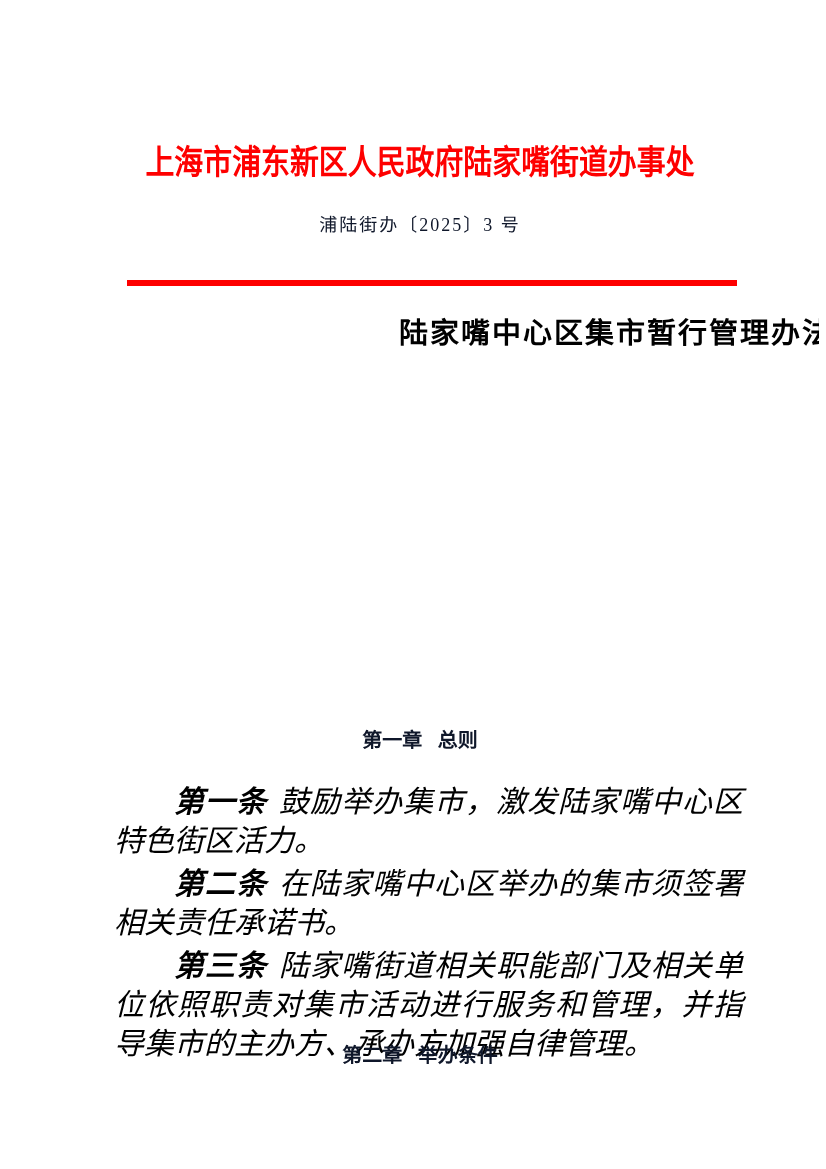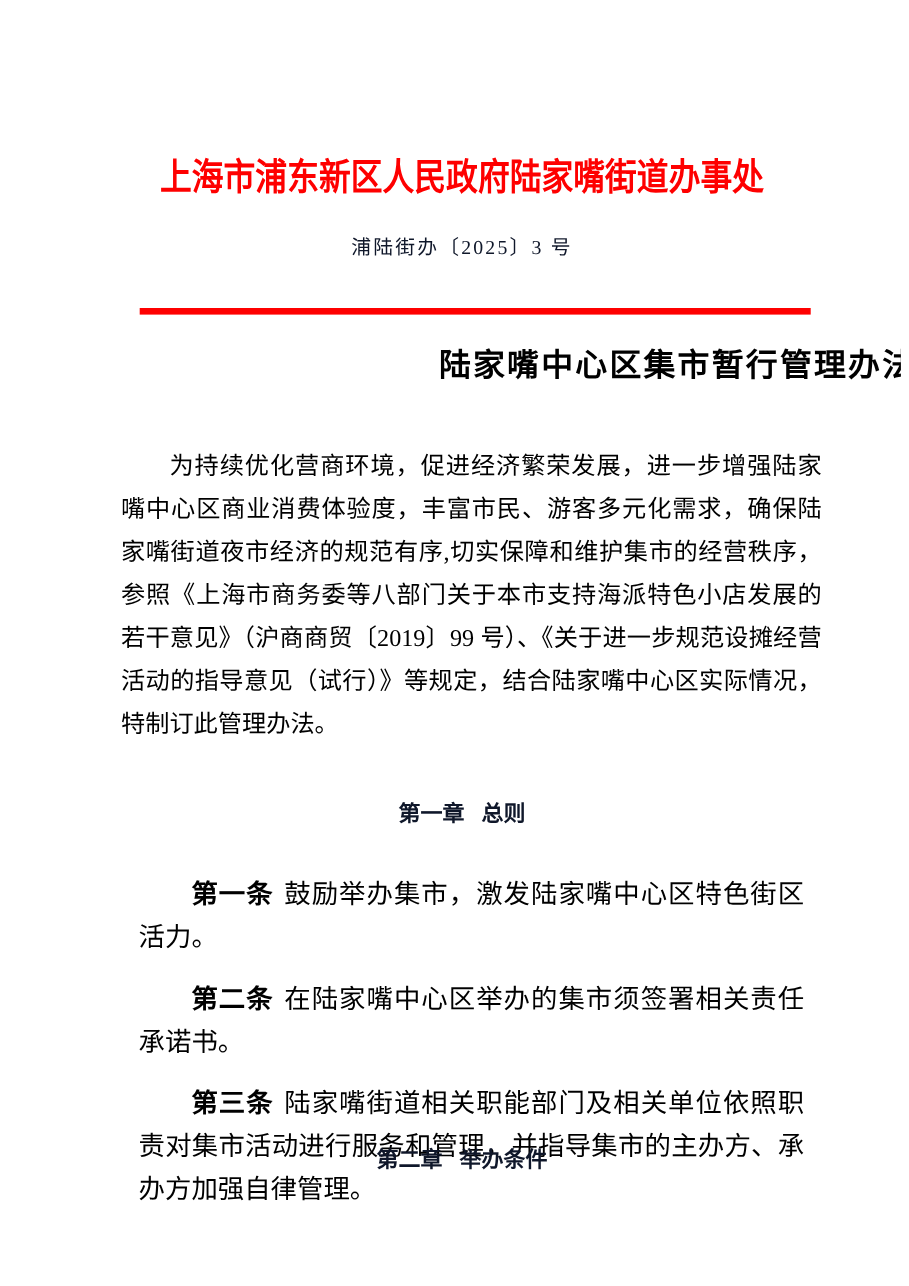--- a/index.html
+++ b/index.html
@@ -92,46 +92,46 @@
   }
   .chapter-1 { top: 721px; }
   .chapter-2 { top: 1036px; }
   .articles {
     position: absolute;
     top: 778px;
     left: 103px;
     width: 637px;
   }
   .article {
-    margin: 16px;
-    font-size: 24px;
+    margin: 4px;
+    font-size: 30px;
     line-height: 39px;
     text-align: justify;
     text-indent: 2em;
+    font-style: italic;
   }
   .article-label {
     font-weight: bold;
     font-family: "Liberation Sans", "DejaVu Sans", sans-serif;
     margin-right: 0.4em;
   }
 </style>
 </head>
 <body>
 
 <div class="page">
 
   <div class="agency-header">上海市浦东新区人民政府陆家嘴街道办事处</div>
 
   <div class="doc-number">浦陆街办〔2025〕3 号</div>
 
   <div class="red-rule"></div>
 
   <h1 class="doc-title">陆家嘴中心区集市暂行管理办法</h1>
 
-  <p class="intro-paragraph">为持续优化营商环境，促进经济繁荣发展，进一步增强陆家嘴中心区商业消费体验度，丰富市民、游客多元化需求，确保陆家嘴街道夜市经济的规范有序,切实保障和维护集市的经营秩序，参照《上海市商务委等八部门关于本市支持海派特色小店发展的若干意见》（沪商商贸〔2019〕99 号）、《关于进一步规范设摊经营活动的指导意见（试行）》等规定，结合陆家嘴中心区实际情况，特制订此管理办法。</p>
 
   <h2 class="chapter-heading chapter-1">第一章 总则</h2>
 
   <div class="articles">
     <p class="article">
       <span class="article-label">第一条</span><span>鼓励举办集市，激发陆家嘴中心区特色街区活力。</span>
     </p>
     <p class="article">
       <span class="article-label">第二条</span><span>在陆家嘴中心区举办的集市须签署相关责任承诺书。</span>
     </p>

